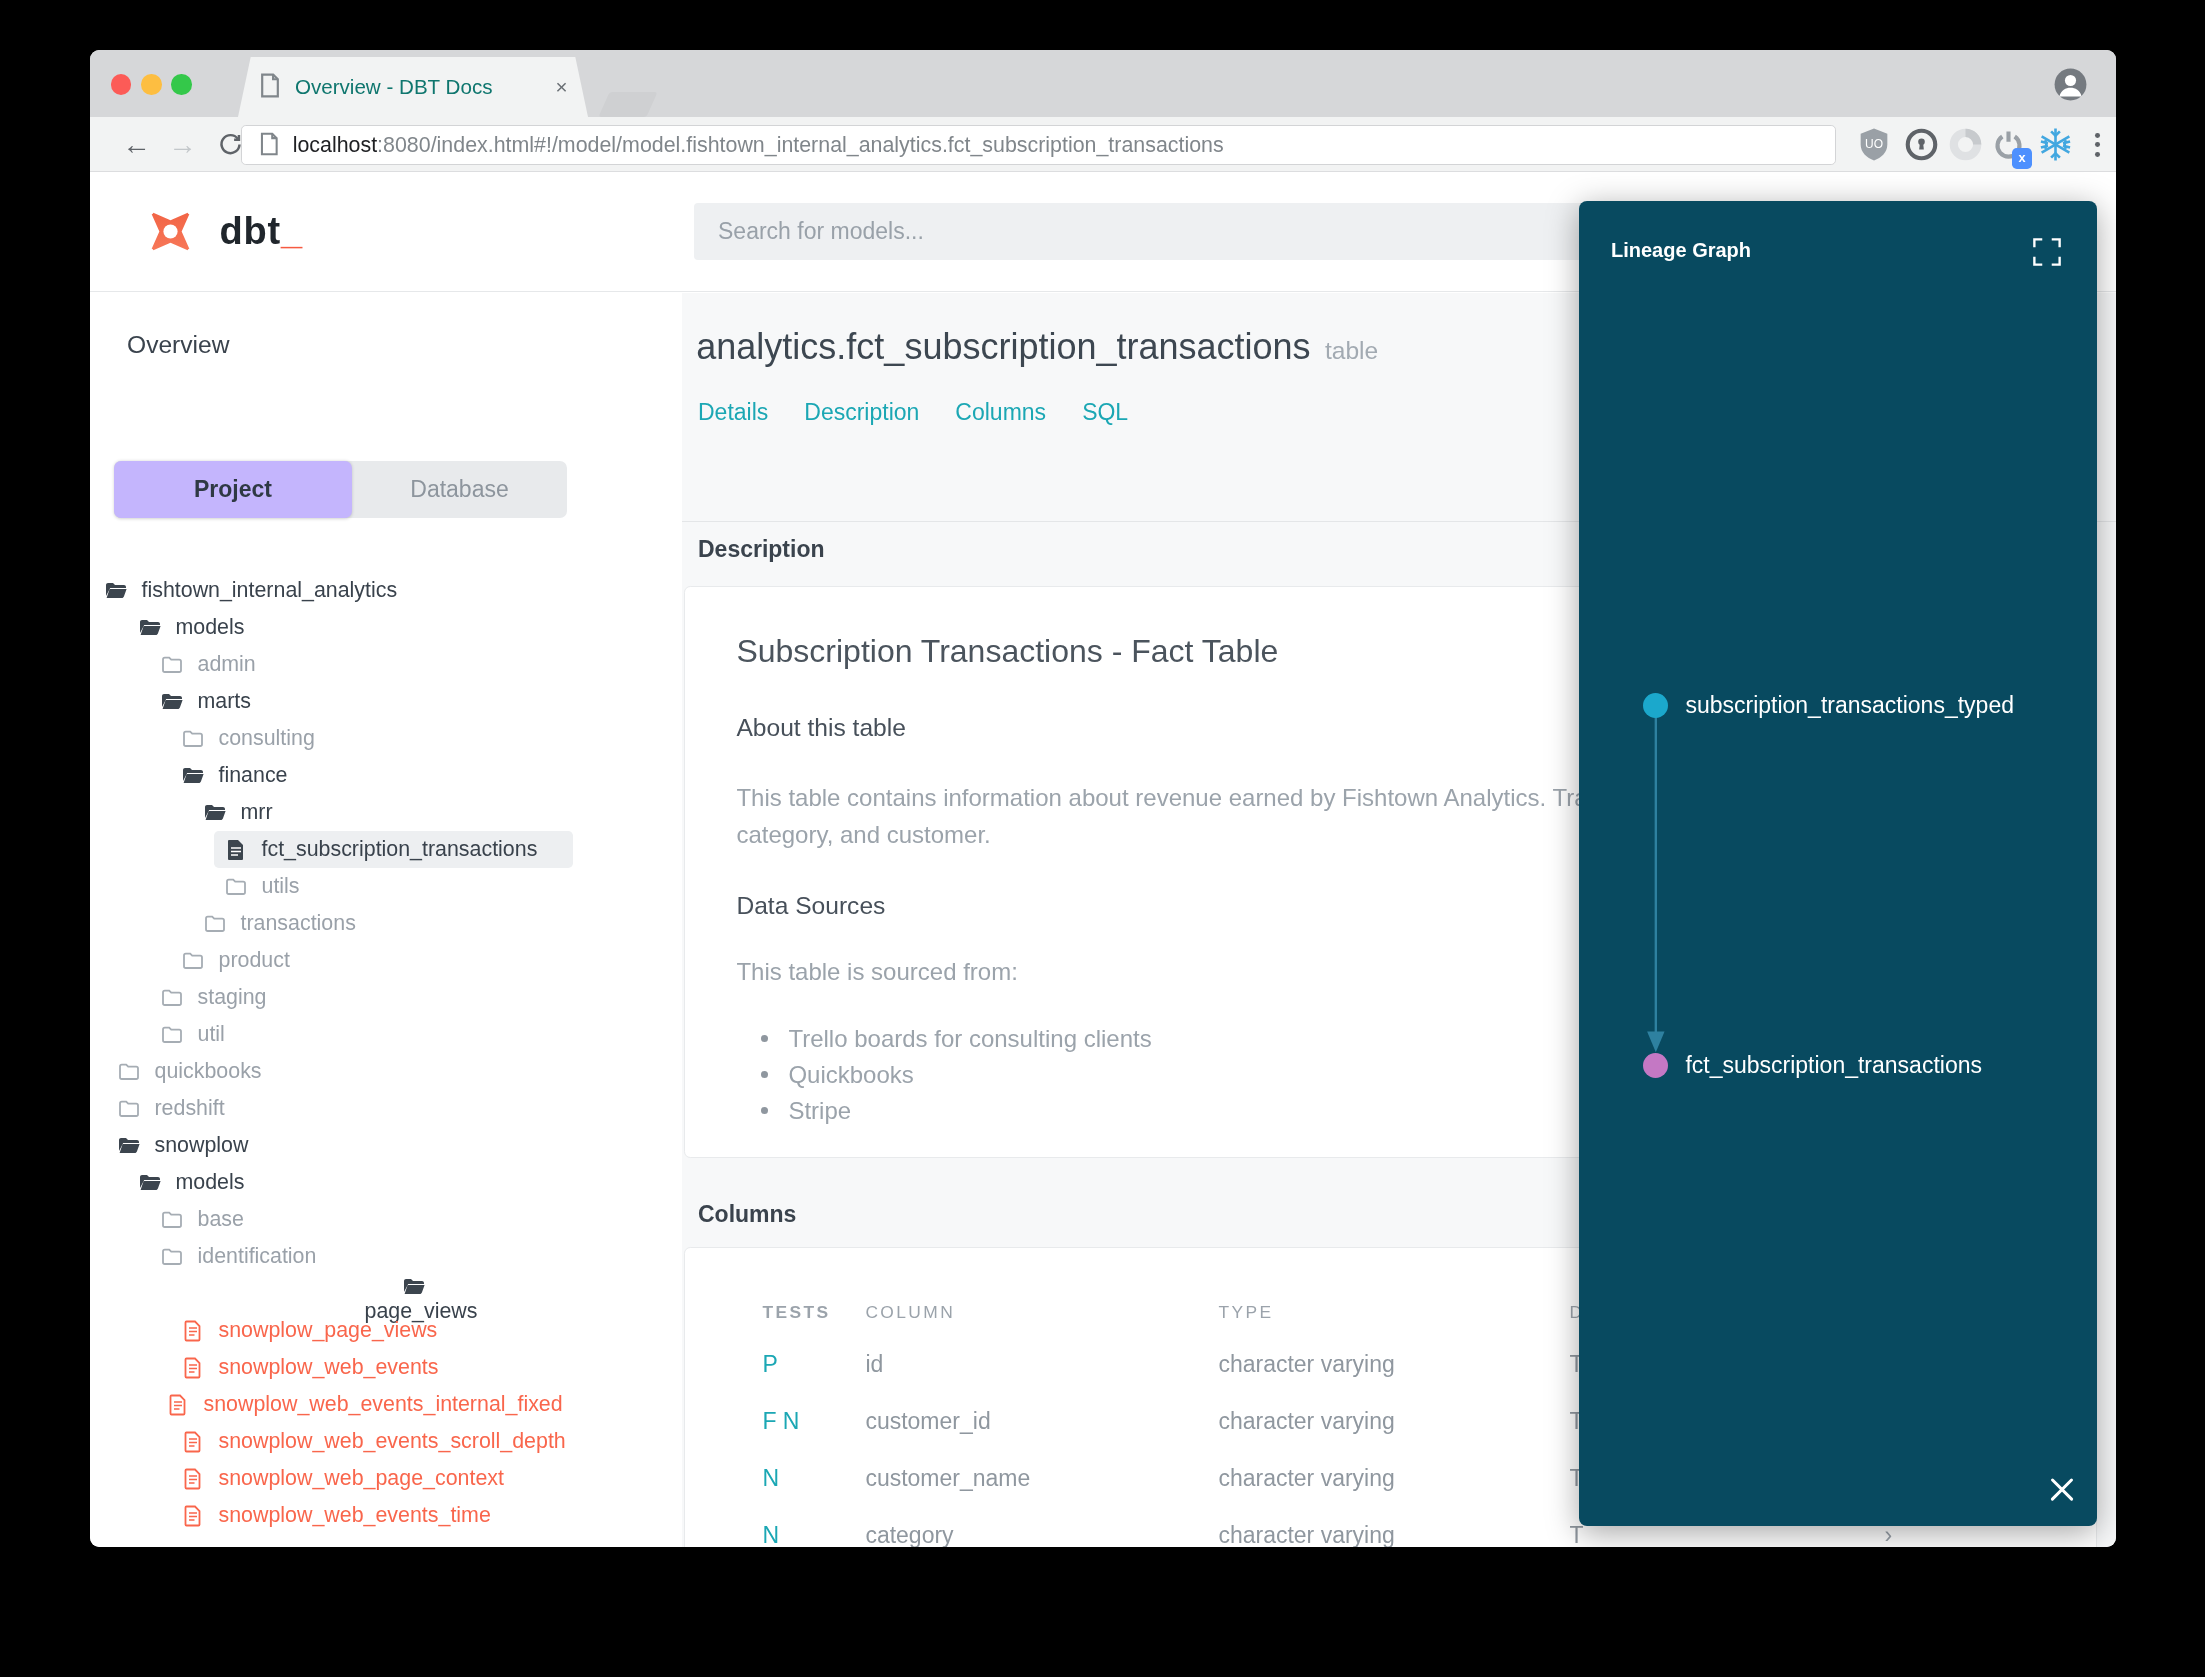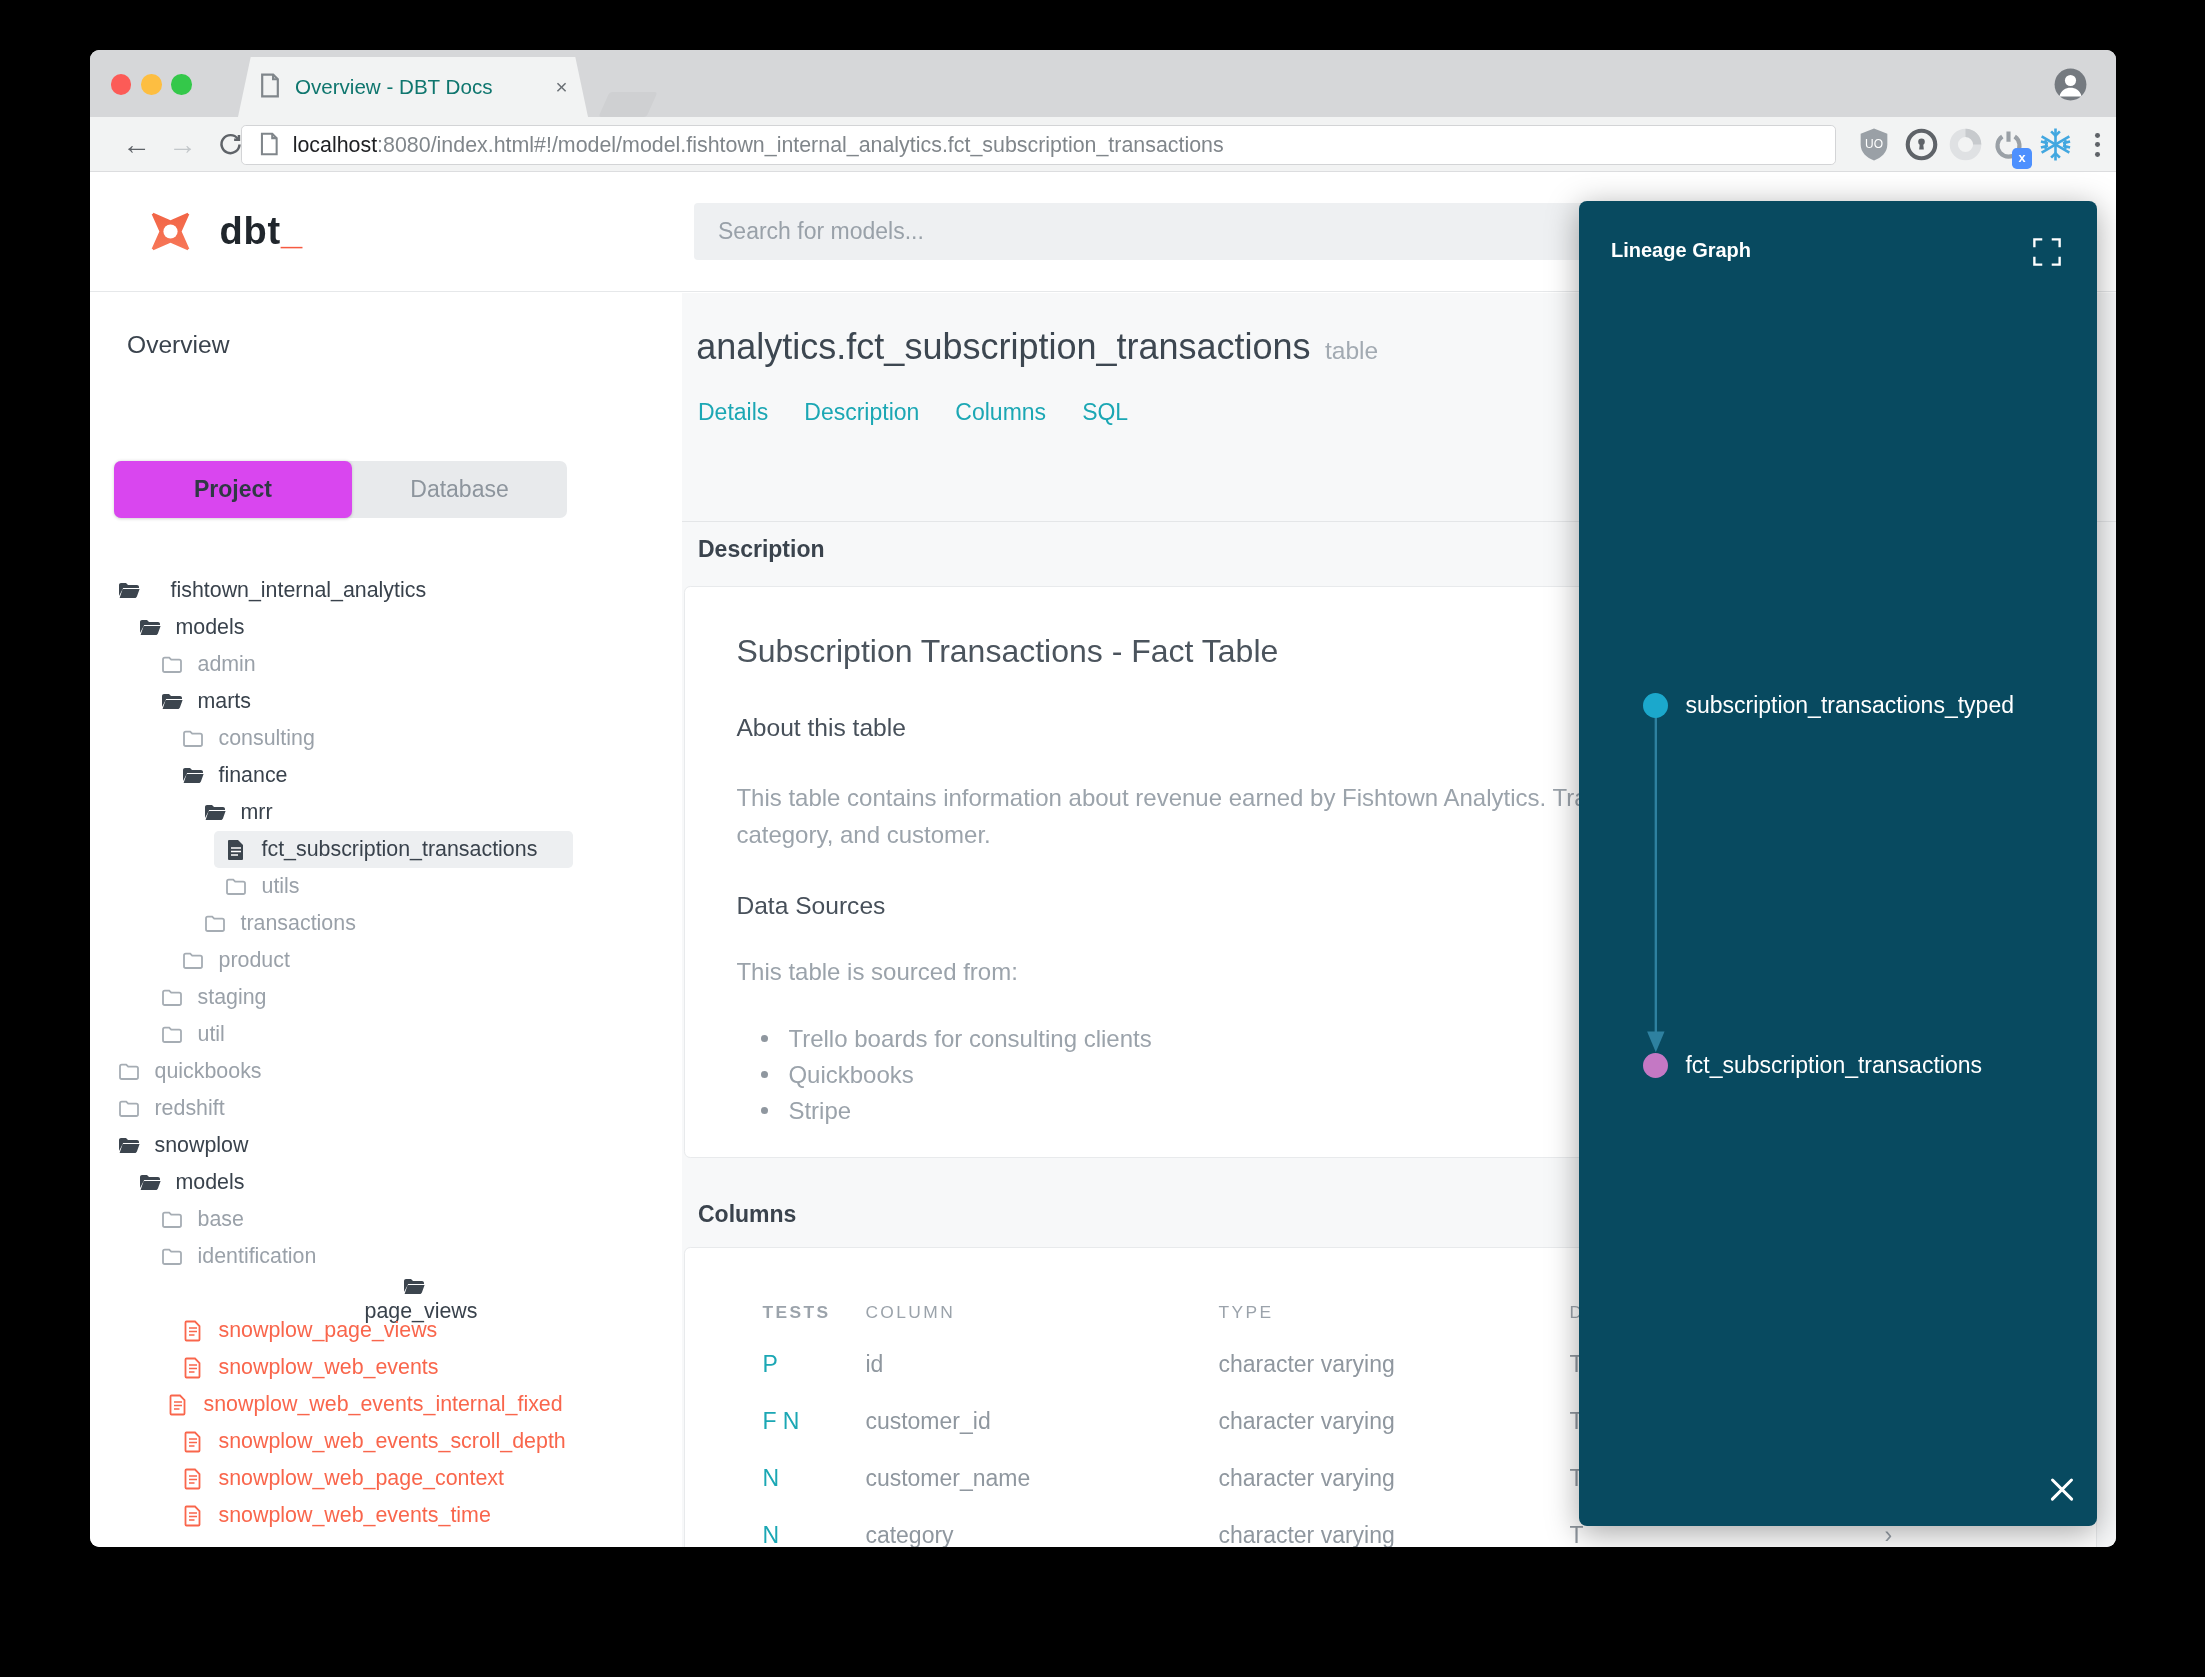--- a/index.html
+++ b/index.html
@@ -49,21 +49,21 @@
             padding-left:24px; font-size:23px; color:#3a434d; font-family:"Liberation Sans",sans-serif; outline:none; }
   #search::placeholder { color:#99a1a9; }
 
   
   #sidebar { position:absolute; left:0; top:243px; width:592px; height:1255px; background:#fff; overflow:hidden; }
   #mainarea { position:absolute; left:592px; top:243px; width:1434px; height:1255px; background:#f7f8f9; }
 
   
   #sb-title { position:absolute; left:37px; top:38px; font-size:24.6px; font-weight:normal; color:#3a434d; }
   #toggle { position:absolute; left:24px; top:168px; width:453px; height:57px; background:#e8eaec; border-radius:7.1px; display:flex; }
-  #toggle-project { width:238px; height:57px; background:#d946ef; border-radius:7.1px; box-shadow:0 0.8px 3.2px rgba(0,0,0,.18);
+  #toggle-project { width:238px; height:57px; background:#c4b5fd; border-radius:7.1px; box-shadow:0 0.8px 3.2px rgba(0,0,0,.18);
                     display:flex; align-items:center; justify-content:center; font-size:23px; font-weight:bold; color:#2f3944; }
   #toggle-database { flex:1; display:flex; align-items:center; justify-content:center; font-size:23px; color:#8d959d; }
   #tree { position:absolute; left:0; top:279px; width:592px; }
   .trow { position:relative; height:37px; display:flex; align-items:center; }
   .trow .sel-bg { position:absolute; top:0; bottom:0; border-radius:4.8px; background:#edeff1; z-index:0; }
   .trow .t-ic { position:relative; z-index:1; width:24px; height:24px; flex:0 0 24px; margin-right:13.5px; }
   .trow .t-label { position:relative; z-index:1; font-size:21.4px; white-space:nowrap; }
   .t-dark { color:#39424c; }
   .t-muted { color:#9aa1a9; }
   .t-red { color:#f9664c; }
@@ -228,21 +228,21 @@
     <input id="search" placeholder="Search for models..." style="">
   </div>
 
   <div id="sidebar">
     <div id="sb-title">Overview</div>
     <div id="toggle">
       <div id="toggle-project">Project</div>
       <div id="toggle-database">Database</div>
     </div>
     <div id="tree">
-          <div class="trow" style="padding-left: 27px; gap: 16px;">
+          <div class="trow" style="padding-left: 14px;">
             <span class="t-ic"><svg viewBox="0 0 24 24" width="24" height="24">
                 <path d="M2 6c0-1.2.9-2 2-2h5l2 2h9c1.1 0 2 .9 2 2v1H6.2L2 17V6z" fill="#3c454e"></path>
                 <path d="M5.6 10H22.6l-2.7 7.5c-.3.9-1.1 1.5-2 1.5H2.6l3-9z" fill="#3c454e"></path>
               </svg></span>
             <span class="t-label t-dark">fishtown_internal_analytics</span>
           </div>
           <div class="trow" style="padding-left: 48px;">
             <span class="t-ic"><svg viewBox="0 0 24 24" width="24" height="24">
                 <path d="M2 6c0-1.2.9-2 2-2h5l2 2h9c1.1 0 2 .9 2 2v1H6.2L2 17V6z" fill="#3c454e"></path>
                 <path d="M5.6 10H22.6l-2.7 7.5c-.3.9-1.1 1.5-2 1.5H2.6l3-9z" fill="#3c454e"></path>

